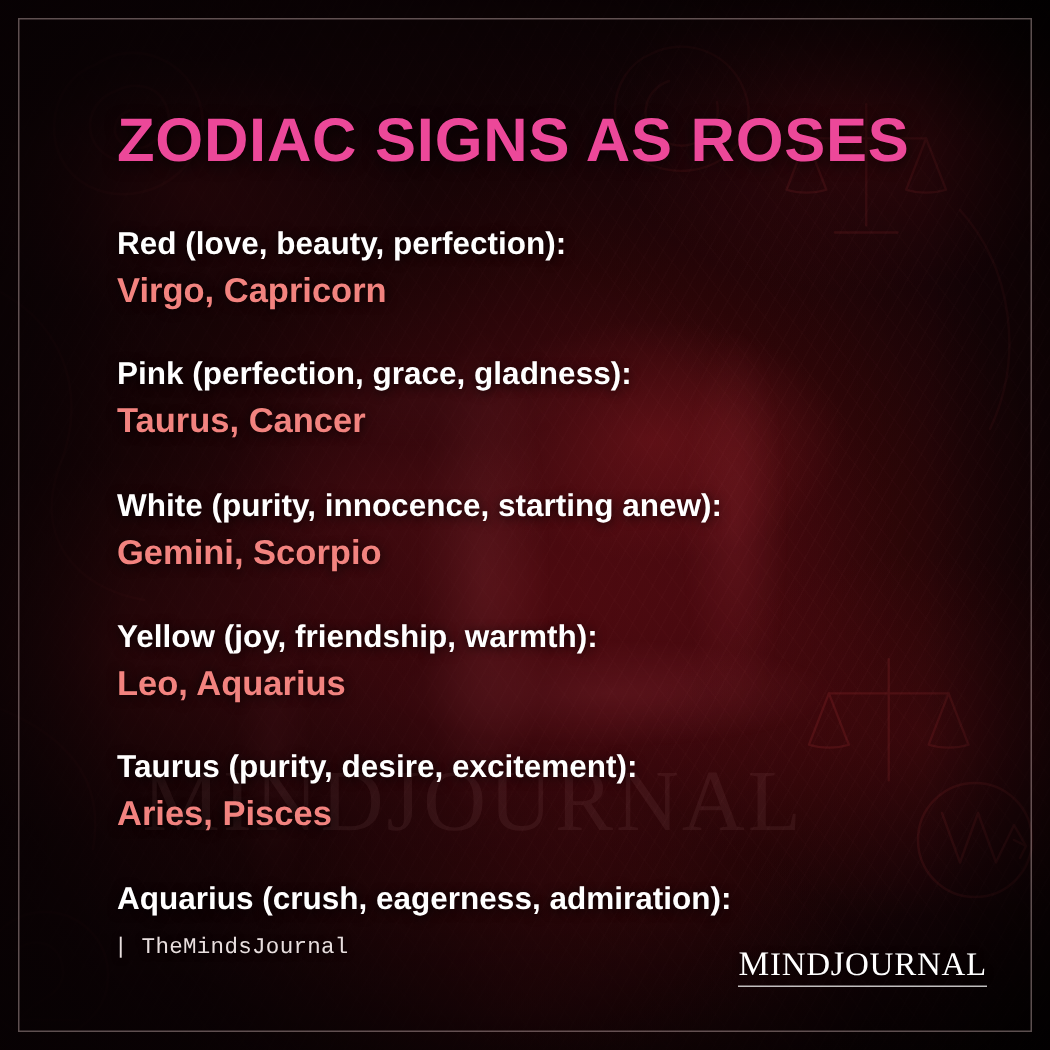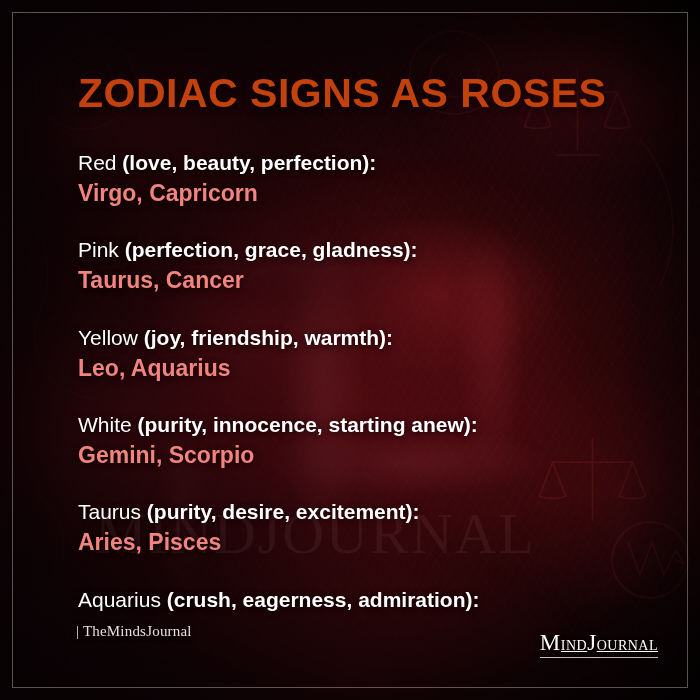--- a/index.html
+++ b/index.html
@@ -115,21 +115,21 @@
     inset: 0;
   }
 
   .poster-title {
     position: absolute;
     left: 78px;
     top: 70px;
     font-size: 41px;
     font-weight: bold;
     letter-spacing: 0.5px;
-    color: #c2410c;
+    color: #ec4899;
     text-shadow: 0 2px 10px rgba(0,0,0,.75);
     white-space: nowrap;
   }
 
   .entries {
     position: absolute;
     left: 78px;
     top: 150px;
     width: 600px;
   }
@@ -139,41 +139,41 @@
   }
 
   .entry-head {
     font-size: 21px;
     color: #ffffff;
     line-height: 1.28;
     text-shadow: 0 1px 7px rgba(0,0,0,.8);
     white-space: nowrap;
   }
   .entry-color {
-    font-weight: normal;
+    font-weight: bold;
   }
   .entry-meanings {
     font-weight: bold;
   }
 
   .entry-signs {
     font-size: 23px;
     font-weight: bold;
     color: #f2837f;
     line-height: 1.28;
     margin-top: 2px;
     text-shadow: 0 1px 7px rgba(0,0,0,.8);
     white-space: nowrap;
   }
 
   .attribution {
     position: absolute;
     left: 76px;
     top: 623px;
-    font-family: Liberation Serif, serif;
+    font-family: Liberation Mono, monospace;
     font-size: 15px;
     color: #e8dede;
     letter-spacing: .2px;
     text-shadow: 0 1px 5px rgba(0,0,0,.8);
     white-space: nowrap;
   }
 
   .brand-logo {
     position: absolute;
     right: 42px;
@@ -185,23 +185,22 @@
     color: #ffffff;
     letter-spacing: .5px;
     text-shadow: 0 1px 6px rgba(0,0,0,.85);
     white-space: nowrap;
     font-size: 16px;
   }
   .brand-cap {
     font-size: 23px;
   }
   .brand-rest {
-    font-size: 14px;
+    font-size: 22px;
     text-transform: uppercase;
-    text-decoration: underline;
   }
   .brand-rule {
     margin-top: 1px;
     height: 1px;
     background: rgba(255,255,255,.75);
     width: 100%;
   }
 </style>
 </head>
 <body>
@@ -283,30 +282,30 @@
 
       <div class="entry">
         <div class="entry-head">
           <span class="entry-color">Pink</span><span class="entry-meanings"> (perfection, grace, gladness):</span>
         </div>
         <div class="entry-signs">Taurus, Cancer</div>
       </div>
 
       <div class="entry">
         <div class="entry-head">
+          <span class="entry-color">White</span><span class="entry-meanings"> (purity, innocence, starting anew):</span>
+        </div>
+        <div class="entry-signs">Gemini, Scorpio</div>
+      </div>
+
+      <div class="entry">
+        <div class="entry-head">
           <span class="entry-color">Yellow</span><span class="entry-meanings"> (joy, friendship, warmth):</span>
         </div>
         <div class="entry-signs">Leo, Aquarius</div>
-      </div>
-
-      <div class="entry">
-        <div class="entry-head">
-          <span class="entry-color">White</span><span class="entry-meanings"> (purity, innocence, starting anew):</span>
-        </div>
-        <div class="entry-signs">Gemini, Scorpio</div>
       </div>
 
       <div class="entry">
         <div class="entry-head">
           <span class="entry-color">Taurus</span><span class="entry-meanings"> (purity, desire, excitement):</span>
         </div>
         <div class="entry-signs">Aries, Pisces</div>
       </div>
 
       <div class="entry">

